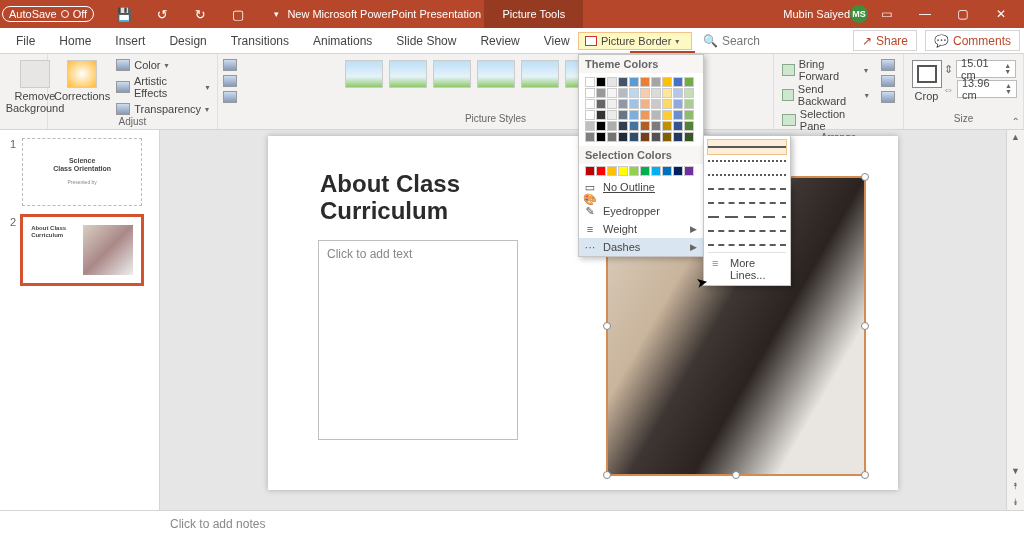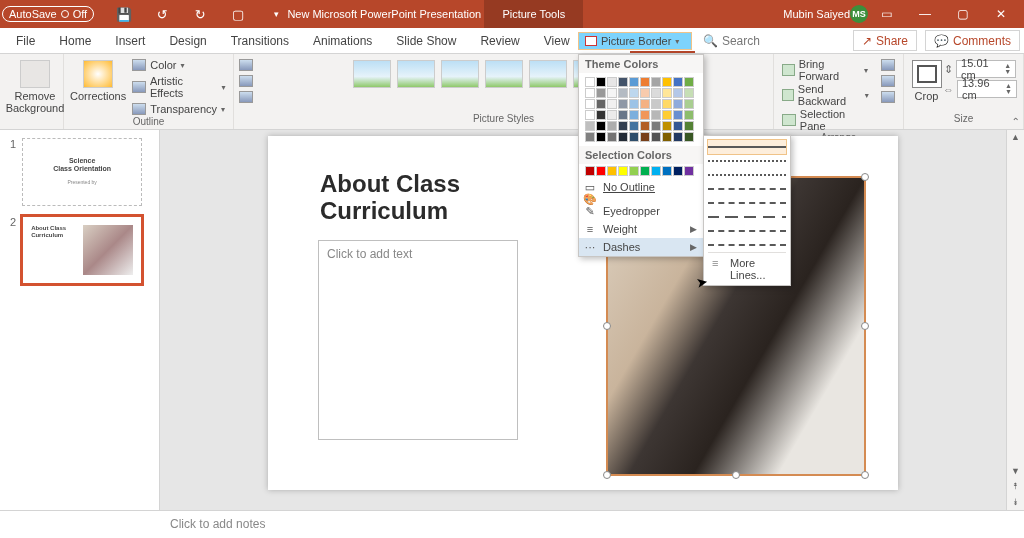--- a/index.html
+++ b/index.html
@@ -46,21 +46,21 @@
   .arrange-col .ico2 { width: 14px; height: 12px; border: 1px solid #8a8; background: #cfe6cf; }
 
   .size-col { display: flex; flex-direction: column; gap: 2px; padding-top: 4px; align-items: center; }
   .size-input { border: 1px solid #bbb; background: #fff; width: 60px; height: 18px; font-size: 11px; padding: 0 4px; display: flex; align-items: center; justify-content: space-between; }
   .size-input .spin { font-size: 7px; line-height: 6px; color: #666; }
 
   .ribbon-collapse { position: absolute; right: 4px; bottom: 2px; font-size: 10px; color: #666; cursor: pointer; }
 
   
   .border-dd { position: absolute; left: 578px; top: 0; width: 126px; background: #fff; border: 1px solid #c8c6c4; box-shadow: 2px 2px 6px rgba(0,0,0,0.25); z-index: 50; font-size: 11px; }
-  .border-btn { position: absolute; left: 578px; top: -22px; background: #7dd3fc; border: 1px solid #f0c388; padding: 2px 6px; font-size: 11px; display: flex; align-items: center; gap: 4px; z-index: 51; }
+  .border-btn { position: absolute; left: 578px; top: -22px; background: #fef9c3; border: 1px solid #f0c388; padding: 2px 6px; font-size: 11px; display: flex; align-items: center; gap: 4px; z-index: 51; }
   .dd-hdr { padding: 3px 6px; color: #666; font-weight: 600; background: #f7f6f5; }
   .theme-grid { padding: 4px 6px; display: grid; grid-template-columns: repeat(10, 10px); gap: 1px; }
   .theme-grid .c { width: 10px; height: 10px; border: 1px solid #ccc; cursor: pointer; }
   .std-row { padding: 2px 6px; display: flex; gap: 1px; }
   .std-row .c { width: 10px; height: 10px; border: 1px solid #ccc; cursor: pointer; }
   .dd-item { padding: 3px 6px 3px 24px; cursor: pointer; position: relative; display: flex; align-items: center; justify-content: space-between; }
   .dd-item:hover, .dd-item.hover { background: #d9e6f2; }
   .dd-item .chev { font-size: 9px; color: #666; }
   .dd-item .glyph { position: absolute; left: 4px; width: 14px; text-align: center; font-size: 11px; color: #555; }
 
@@ -149,21 +149,21 @@
       <span>↗</span>
       <span>Share</span>
     </div>
   <div class="commentsbtn">
       <span>💬</span>
       <span>Comments</span>
     </div>
 </div>
 
 <div class="ribbon">
-  <div class="group" style="width:64px">
+  <div class="group" style="width:48px">
     <div class="group-body">
       <div class="bigbtn">
         <div class="ico"></div>
         <span style="white-space:pre-line">Remove
 Background</span>
       </div>
     </div>
     <div class="group-label"></div>
   </div>
   <div class="group" style="width:170px">
@@ -194,21 +194,21 @@
             <div class="swatch"></div>
           </div>
         <div class="row">
             <div class="swatch"></div>
           </div>
         <div class="row">
             <div class="swatch"></div>
           </div>
       </div>
     </div>
-    <div class="group-label">Outline</div>
+    <div class="group-label">Adjust</div>
   </div>
   <div class="group" style="flex:1">
     <div class="group-body" style="justify-content:center">
       <div class="styles-row">
         <div class="style-thumb"></div>
         <div class="style-thumb"></div>
         <div class="style-thumb"></div>
         <div class="style-thumb"></div>
         <div class="style-thumb"></div>
         <div class="style-thumb"></div>

